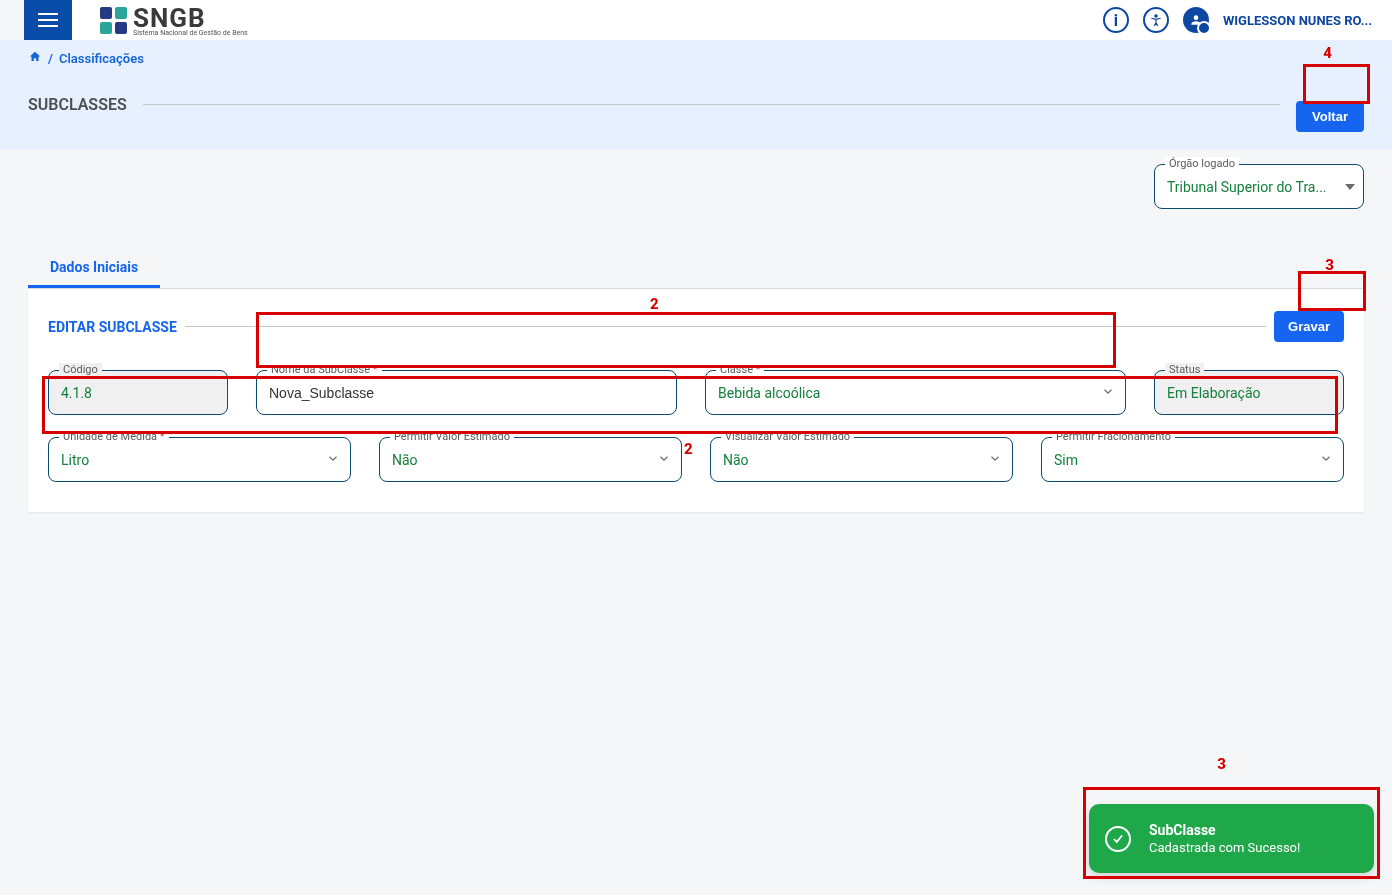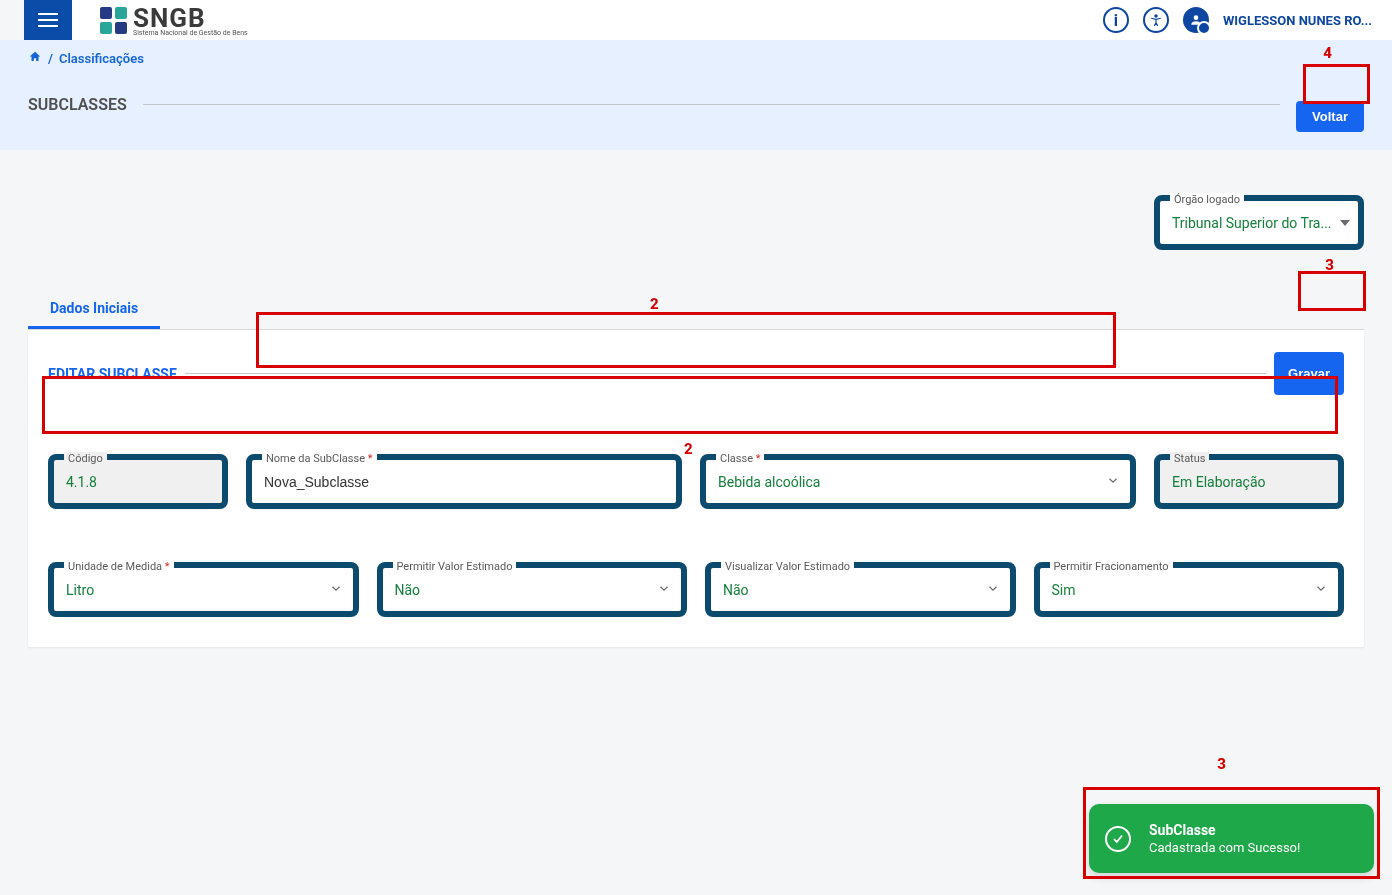--- a/index.html
+++ b/index.html
@@ -84,22 +84,22 @@
       background:#1565f0; color:#fff; border:none;
       padding:8px 16px; font-weight:600; border-radius:4px;
       font-size:13px; cursor:pointer;margin-top:24px;
     }
 
     
     .orgao-row{
       display:flex; justify-content:flex-end; padding: 14px 28px 0 28px;
     }
     .field {
-      position:relative; border:6px solid #0c4a6e; border-radius:8px;
-      padding: 12px 12px; background:#fff;margin-top:31px;
+      position:relative; border:1px solid #0c4a6e; border-radius:8px;
+      padding: 12px 12px; background:#fff;
     }
     .field.disabled { background:#f0f0f0; }
     .field .legend {
       position:absolute; top:-8px; left:10px;
       background:inherit; padding:0 4px; font-size:11px; color:#5a5a5a;
     }
     .field .required { color:#d32f2f; }
     .field .value {
       font-size:14px; color:#15803d; white-space:nowrap; overflow:hidden; text-overflow:ellipsis;
     }
@@ -130,24 +130,24 @@
       margin: 0 28px; background:#fff; border-radius:2px;
       box-shadow: 0 1px 2px rgba(0,0,0,0.08);
       padding: 22px 20px 30px 20px;
     }
     .card-head {
       display:flex; align-items:center; gap:8px; margin-bottom:28px;
     }
     .card-title{ color:#1565f0; font-weight:700; font-size:14px;}
     .btn-gravar{
       background:#1565f0; color:#fff; border:none;
-      padding:14px 14px; font-weight:600; border-radius:4px;
+      padding:8px 14px; font-weight:600; border-radius:4px;
       font-size:13px; cursor:pointer;
     }
-    .form-row{ display:flex; gap:18px; margin-bottom:22px; }
+    .form-row{ display:flex; gap:28px; margin-bottom:22px; }
     .form-row:last-child{ margin-bottom:0; }
     .form-row .field{ flex:1; }
     .codigo-f{ flex:0 0 180px !important; }
     .status-f{ flex:0 0 190px !important; }
     .field input, .field .select-like{
       border:none; outline:none; background:transparent; width:100%;
       font-size:14px; color:#333;
     }
 
     

